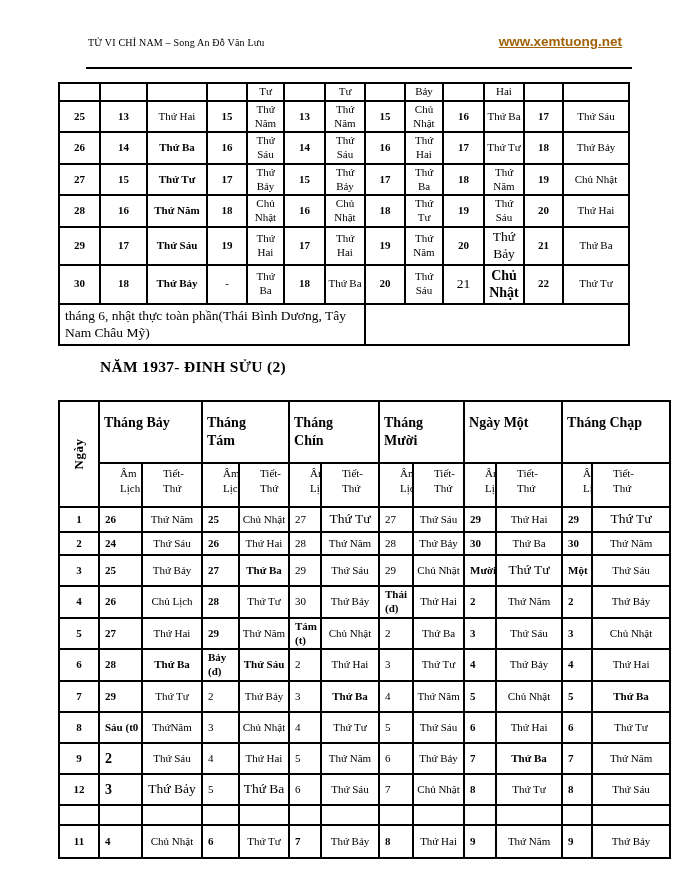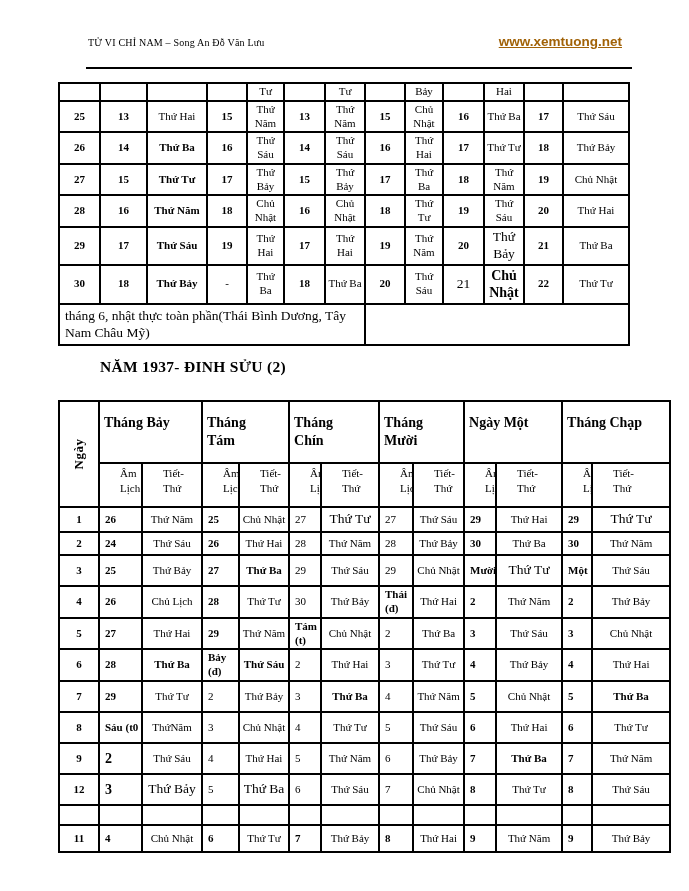--- a/index.html
+++ b/index.html
@@ -44,21 +44,21 @@
   .t2 td.c-ngay{text-align:center;}
   .t2 td.c-am{text-align:left;padding-left:5px;}
   .t2 td.c-tt{text-align:center;}
   .t2 thead tr.mrow{height:36px;}
   .t2 thead tr.srow{height:44px;}
   .t2 tbody tr{height:28px;}
   .t2 tbody tr:nth-child(1){height:25px;}
   .t2 tbody tr:nth-child(2){height:23px;}
   .t2 tbody tr:nth-child(n+3):nth-child(-n+10){height:31px;}
   .t2 tbody tr:nth-child(11){height:20px;}
-  .t2 tbody tr:nth-child(12){height:27px;}
+  .t2 tbody tr:nth-child(12){height:33px;}
 </style>
 </head>
 <body>
 
 <div class="page">
 
   <div class="hdr">
     <span class="hdr-title">TỬ VI CHỈ NAM – Song An Đỗ Văn Lưu</span>
     <span class="hdr-link" style="color: #a16207;">www.xemtuong.net</span>
   </div>

